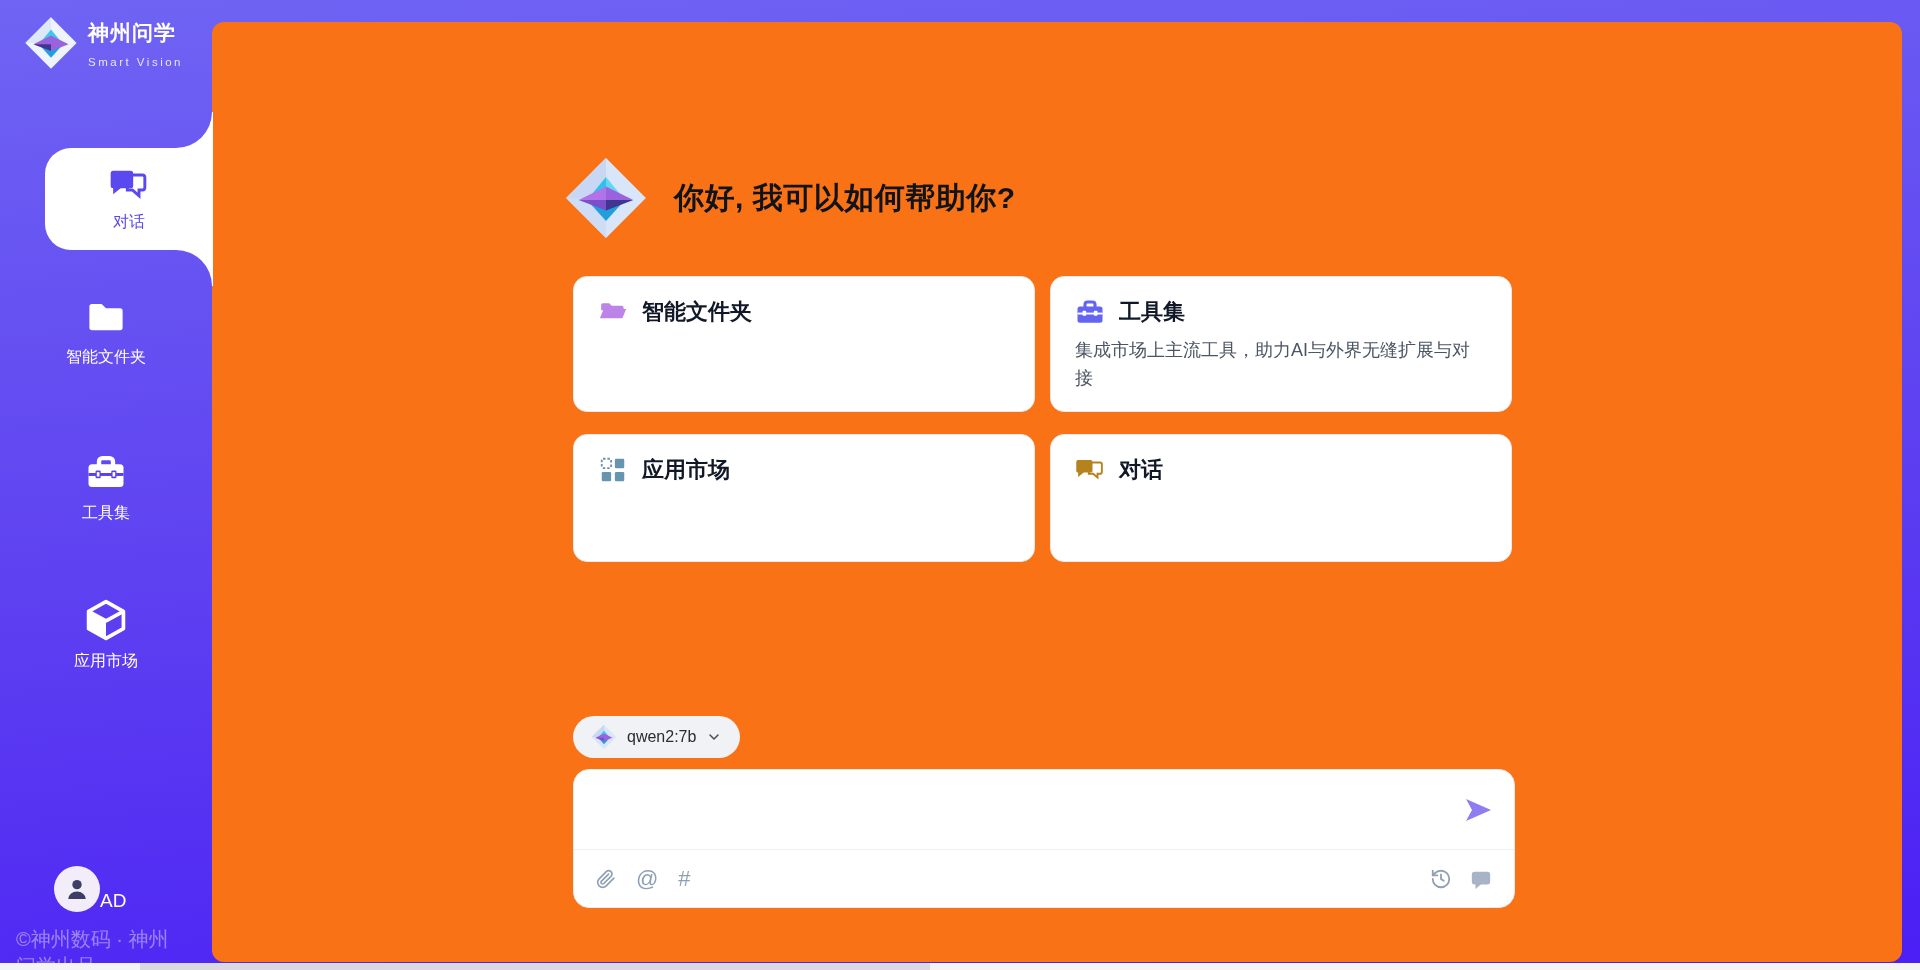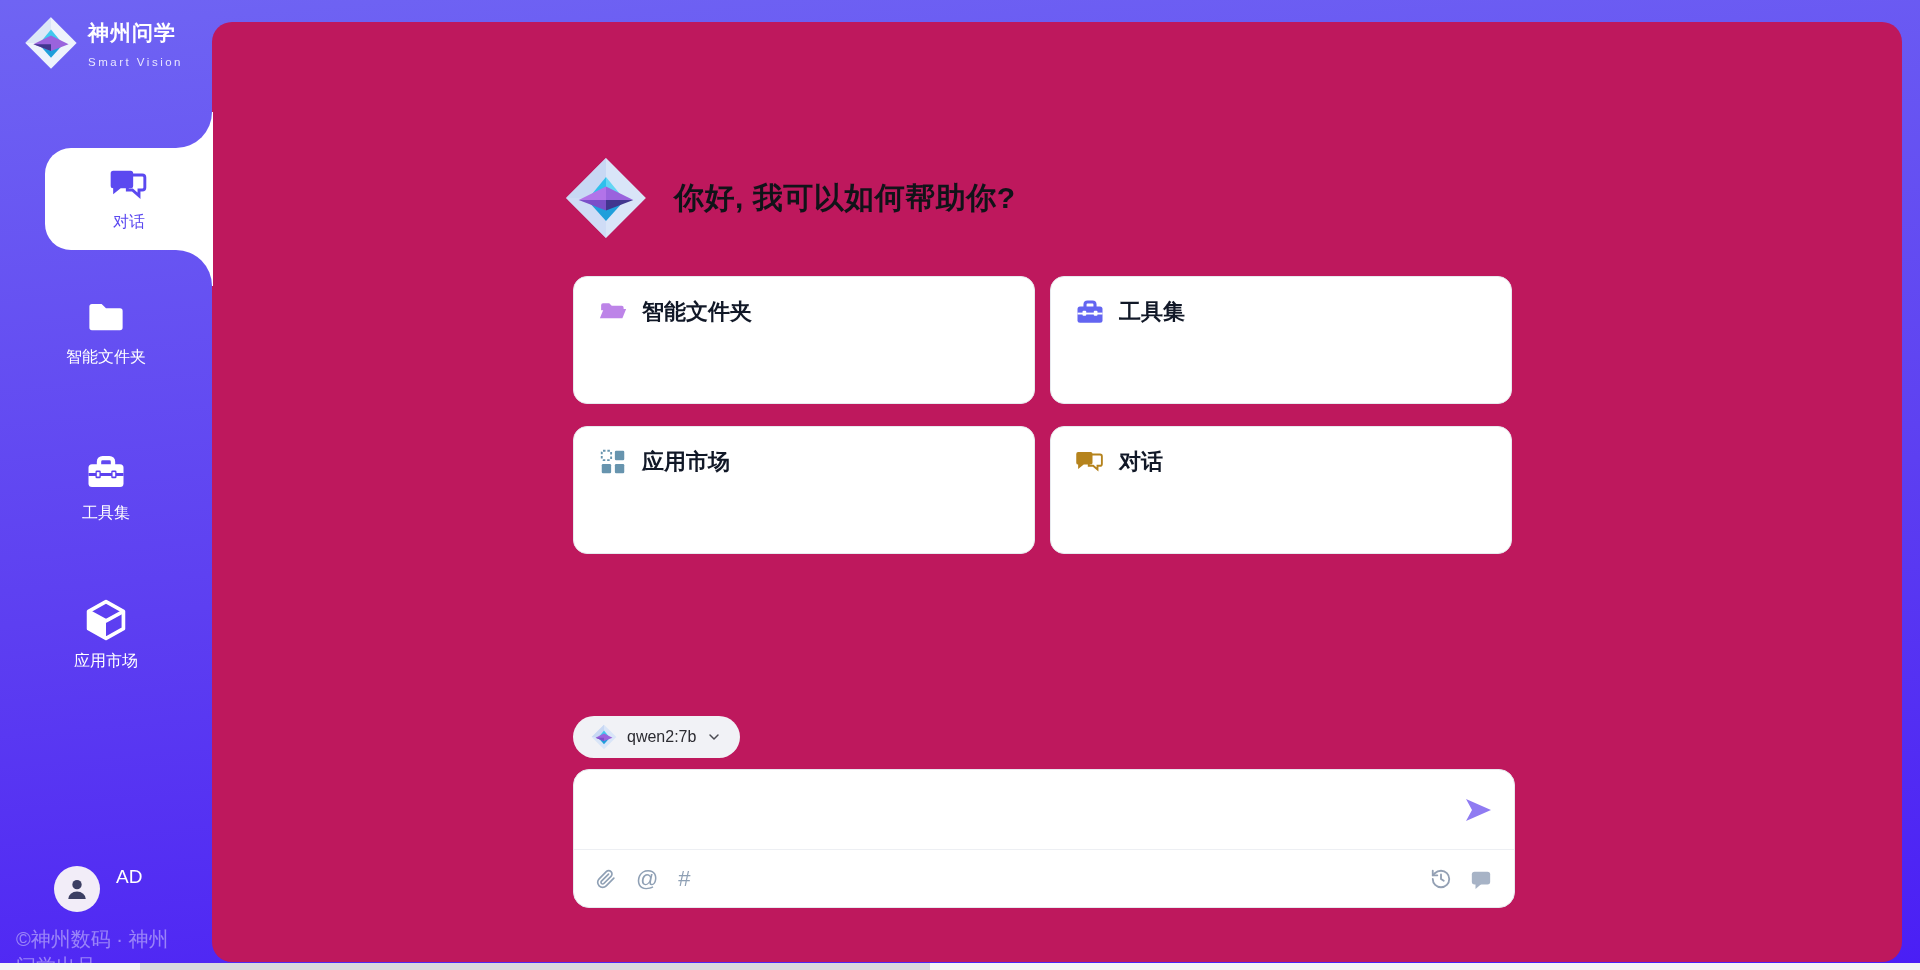--- a/index.html
+++ b/index.html
@@ -10,42 +10,42 @@
     background-attachment:fixed;
     position:relative;
   }
   .fixedgrad {
     background-image:linear-gradient(175deg,#6f64f3 0%,#5d3ff1 55%,#4a1ef5 100%);
     background-attachment:fixed;
   }
 
   
   .main-panel { position:absolute; left:212px; top:22px; width:1690px; height:940px;
-    background:#be185d; border-radius:20px; z-index:2; }
+    background:#f97316; border-radius:12px; z-index:2; }
 
   
   .tab-strip { position:absolute; left:176px; top:112px; width:37px; height:174px; background:#fff; z-index:3; }
   .notch-top { position:absolute; left:176px; top:112px; width:36px; height:36px;
     border-bottom-right-radius:100%; z-index:4; }
   .notch-bottom { position:absolute; left:176px; top:250px; width:36px; height:36px;
     border-top-right-radius:100%; z-index:4; }
   .nav-tab-active { position:absolute; left:45px; top:148px; width:168px; height:102px;
     background:#fff; border-radius:26px 0 0 26px; z-index:5;
     display:flex; flex-direction:column; align-items:center; justify-content:center; gap:7px; cursor:pointer; }
   .nav-tab-active .nav-label { color:#5b49f0; }
 
   
   .sidebar { position:absolute; left:0; top:0; width:184px; height:100%; z-index:6; }
   .brand { position:absolute; left:24px; top:16px; display:flex; align-items:center; gap:10px; }
   .brand-text .brand-name { color:#fff; font-size:21px; font-weight:bold; letter-spacing:1px; }
   .brand-text .brand-sub { color:#e8e6ff; font-size:11.5px; letter-spacing:2.5px; margin-top:9px; }
   .nav-item { position:absolute; left:0; width:212px; display:flex; flex-direction:column;
     align-items:center; gap:9px; cursor:pointer; }
   .nav-label { font-size:16px; color:#fff; }
-  .user-row { position:absolute; left:54px; top:866px; display:flex; align-items:flex-start; gap:16px; cursor:pointer; }
+  .user-row { position:absolute; left:54px; top:866px; display:flex; align-items:flex-end; gap:0; cursor:pointer; }
   .avatar { width:46px; height:46px; border-radius:50%; background:#f2edf8; display:flex;
     align-items:center; justify-content:center; }
   .user-name { color:#fff; font-size:19px; }
   .sidebar-footer { position:absolute; left:16px; top:926px; color:rgba(255,255,255,0.42); font-size:20px; }
 
   
   .hero { position:absolute; left:352px; top:134px; display:flex; align-items:center; gap:26px; }
   .hero-title { font-size:30px; font-weight:bold; color:#101318; letter-spacing:0.5px; }
 
   
@@ -116,20 +116,21 @@
       <div class="card-head">
         <svg width="30" height="30" viewBox="0 0 48 48">
           <path d="M16 17 v-5 a4 4 0 0 1 4-4 h8 a4 4 0 0 1 4 4 v5" fill="none" stroke="#6365f1" stroke-width="5"></path>
           <rect x="4" y="15" width="40" height="26" rx="4" fill="#6365f1"></rect>
           <rect x="4" y="25" width="40" height="3" fill="#fff"></rect>
           <rect x="12" y="22" width="6" height="8" rx="1.5" fill="#fff"></rect>
           <rect x="30" y="22" width="6" height="8" rx="1.5" fill="#fff"></rect>
         </svg>
         <div class="card-title">工具集</div>
       </div>
+      <div class="card-desc">集成市场上主流工具，助力AI与外界无缝扩展与对接</div>
     </div>
 
     <div class="card">
       <div class="card-head">
         <svg width="30" height="30" viewBox="0 0 48 48">
           <rect x="6" y="6" width="15" height="15" rx="2" fill="none" stroke="#6794ae" stroke-width="3" stroke-dasharray="4 3"></rect>
           <rect x="27" y="6" width="15" height="15" rx="2" fill="#6794ae"></rect>
           <rect x="6" y="27" width="15" height="15" rx="2" fill="#6794ae"></rect>
           <rect x="27" y="27" width="15" height="15" rx="2" fill="#6794ae"></rect>
         </svg>

